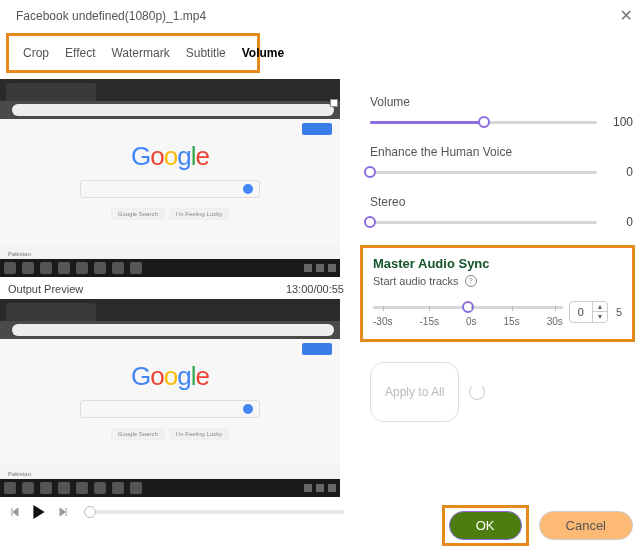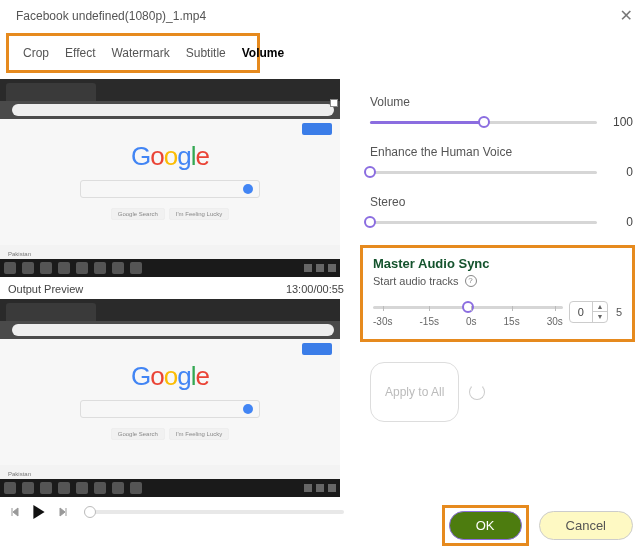--- a/index.html
+++ b/index.html
@@ -64,21 +64,21 @@
   .stepper .val { width:22px; text-align:center; font-size:11px;}
   .stepper .arrows { display:flex; flex-direction:column; border-left:1px solid #ccc;}
   .stepper .arrows div { width:14px; height:10px; font-size:7px; line-height:10px; text-align:center; color:#666; cursor:pointer;}
   .stepper .arrows div:first-child{border-bottom:1px solid #ccc;}
   .sync-range { font-size:11px; color:#555; margin-left:2px;}
   .apply-row { display:flex; align-items:center; gap:10px; margin-top:20px;}
   .apply-btn { padding:22px 14px; border:1px solid #ddd; border-radius:14px; font-size:12px; color:#bbb; background:#fff;}
   .refresh-icon { width:16px; height:16px; border:1.5px solid #ccc; border-radius:50%; border-top-color:transparent; position:relative;}
   .footer-btns { position:absolute; bottom:4px; right:10px; display:flex; gap:10px; align-items:center;}
   .footer-box { border:3px solid #e68a1e; padding:3px 4px;}
-  .btn { padding:6px 26px; border-radius:16px; font-size:13px; cursor:pointer; border:1px solid #ccc; background:#fef9c3; color:#555;}
+  .btn { padding:6px 26px; border-radius:16px; font-size:13px; cursor:pointer; border:1px solid #ccc; background:#fdba74; color:#555;}
   .btn.primary { background:#4d7c0f; color:#fff; border-color:#8b6de0;}
 </style>
 </head>
 <body>
 
 <div class="titlebar">
   <span>Facebook undefined(1080p)_1.mp4</span>
   <span class="close-icon">✕</span>
 </div>
 

